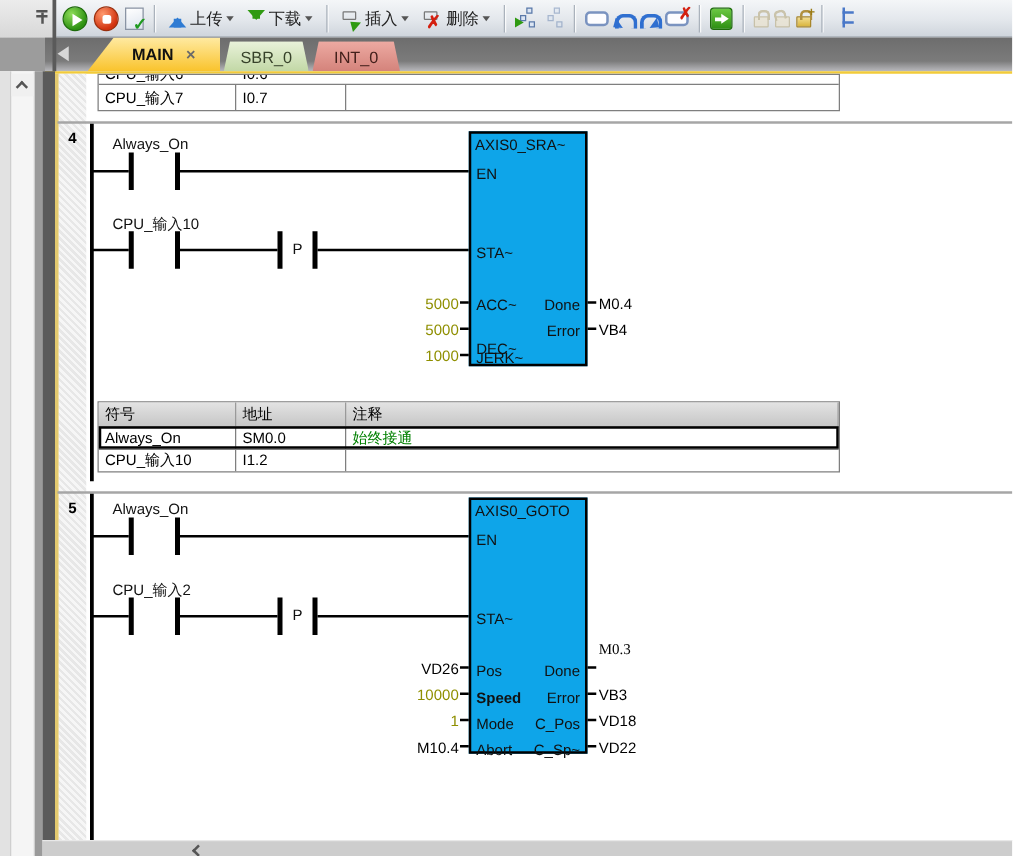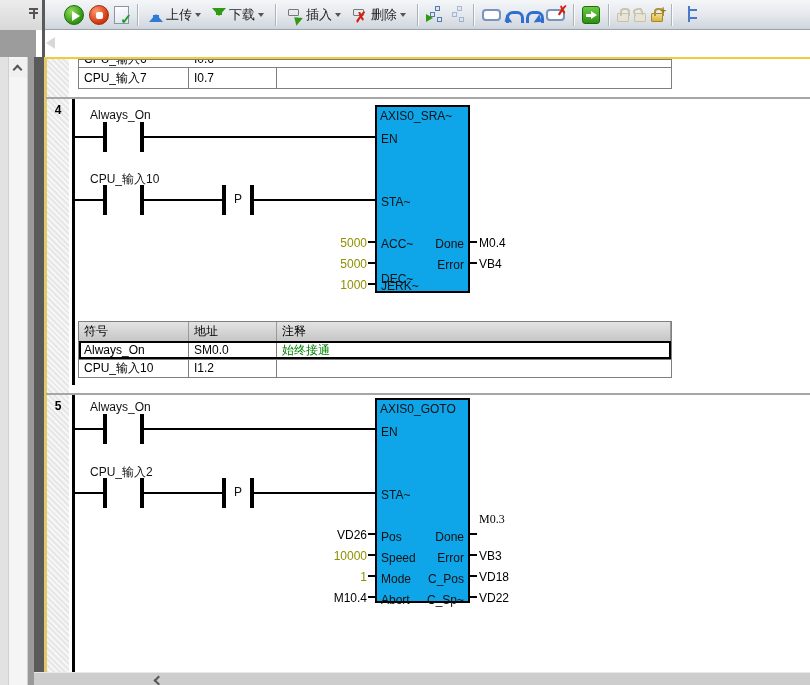--- a/index.html
+++ b/index.html
@@ -1,21 +1,21 @@
 <!DOCTYPE html>
 <html><head>
 <meta charset="utf-8">
 <style>
   * { margin:0; padding:0; box-sizing:border-box; }
   body { font-family:"Liberation Sans", sans-serif; }
   .screen { position:relative; width:810px; height:685px; background:#ffffff; overflow:hidden; }
   .abs { position:absolute; }
 
   
-  .toolbar { left:45px; top:0; right:0; height:30px; background:linear-gradient(180deg,#f4f6f8 0%,#e3e7ec 55%,#cfd5dc 100%); border-bottom:1px solid #9aa2ac; display:flex; align-items:center; gap:5px; padding-left:19px; }
+  .toolbar { left:45px; top:0; right:0; height:30px; background:linear-gradient(180deg,#f4f6f8 0%,#e3e7ec 55%,#cfd5dc 100%); border-bottom:1px solid #9aa2ac; display:flex; align-items:center; gap:5px; padding-left:5px; }
   .lp-header { left:0; top:0; width:45px; height:30px; background:linear-gradient(180deg,#ececec,#d8d8d8); }
   .tsep { width:1px; height:22px; background:#aab2bc; box-shadow:1px 0 0 rgba(255,255,255,.8); margin:0 3px; flex:none; }
   .tbtn { display:flex; align-items:center; gap:3px; padding:2px 3px; border-radius:3px; flex:none; }
   .tbtn-label { font-size:13px; color:#222; white-space:nowrap; }
   .caret { width:0; height:0; border:3px solid transparent; border-top:4px solid #555; margin-top:4px; }
   .circle-btn { width:20px; height:20px; border-radius:50%; position:relative; flex:none; }
   .play { background:radial-gradient(circle at 35% 30%, #8fdd5a, #2e9212 70%); border:1px solid #1d6b0a; }
   .play::after { content:""; position:absolute; left:7px; top:5px; border-left:8px solid #fff; border-top:5px solid transparent; border-bottom:5px solid transparent; }
   .stop { background:radial-gradient(circle at 35% 30%, #ff9a6e, #d2330f 70%); border:1px solid #99300e; }
   .stop::after { content:""; position:absolute; left:6px; top:6px; width:7px; height:7px; background:#fff; border-radius:2px; }
@@ -168,20 +168,32 @@
     <div class="greenfwd"></div>
     <div class="tsep"></div>
     <div class="lock pale"></div>
     <div class="lock pale open"></div>
     <div class="lock add"></div>
     <div class="tsep"></div>
     <div class="branch"></div>
   </div>
 
   <div class="abs tabbar-left"></div>
+  <div class="abs tabbar">
+    <div class="tab tab-main">
+      <span>MAIN</span>
+      <span class="closex">×</span>
+    </div>
+    <div class="tab tab-sbr">
+      <span>SBR_0</span>
+    </div>
+    <div class="tab tab-int">
+      <span>INT_0</span>
+    </div>
+  </div>
   <div class="tab-scroll-left"></div>
   <div class="abs active-underline"></div>
 
   <div class="abs lp-body"></div>
   <div class="abs vsb-track"></div>
   <div class="vsb-up">
       <div class="chev up"></div>
     </div>
   <div class="abs mid-strip"></div>
   <div class="abs dark-strip"></div>
@@ -278,21 +290,21 @@
   <div class="cbar" style="left:222px;top:478px;"></div>
   <div class="pletter" style="left:226px;top:485px;width:24px;">P</div>
   <div class="cbar" style="left:250px;top:478px;"></div>
   <div class="hline" style="left:254px;top:492px;width:121px;"></div>
 
   <div class="blk" style="left:375px;top:398px;height:205px;">
     <div class="t" style="left:3px;top:2px;">AXIS0_GOTO</div>
     <div class="t pin-l" style="top:25px;">EN</div>
     <div class="t pin-l" style="top:88px;">STA~</div>
     <div class="t pin-l" style="top:130px;">Pos</div>
-    <div class="t pin-l" style="top:151px;">Speed</div>
+    <div class="t pin-l" style="top:151px;font-weight:bold;">Speed</div>
     <div class="t pin-l" style="top:172px;">Mode</div>
     <div class="t pin-l" style="top:193px;">Abort</div>
     <div class="t pin-r" style="top:130px;">Done</div>
     <div class="t pin-r" style="top:151px;">Error</div>
     <div class="t pin-r" style="top:172px;">C_Pos</div>
     <div class="t pin-r" style="top:193px;">C_Sp~</div>
   </div>
   <div class="val in blackv" style="left:301px;top:528px;">VD26</div>
   <div class="val in olive" style="left:301px;top:549px;">10000</div>
   <div class="val in olive" style="left:301px;top:570px;">1</div>

